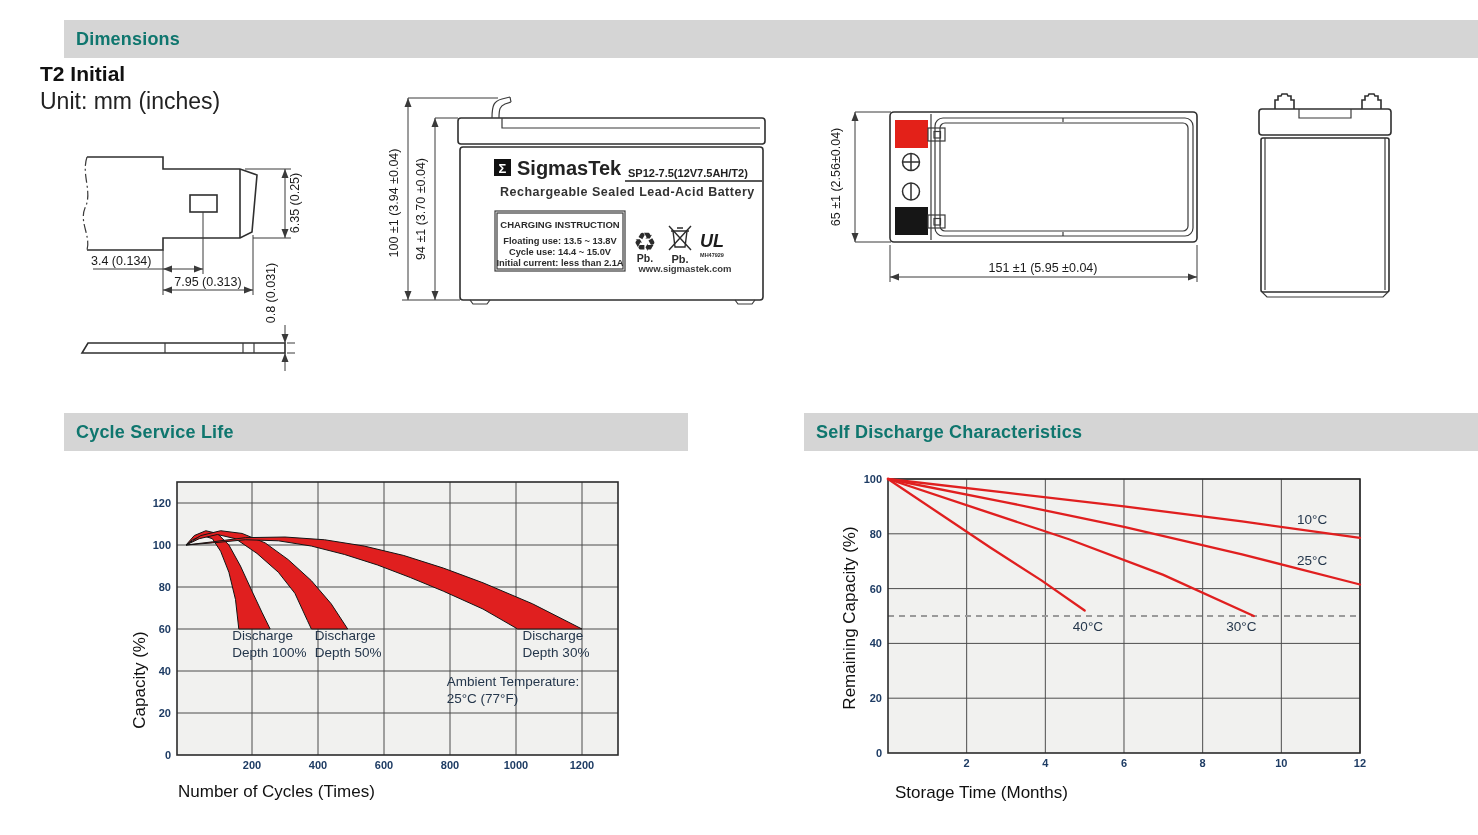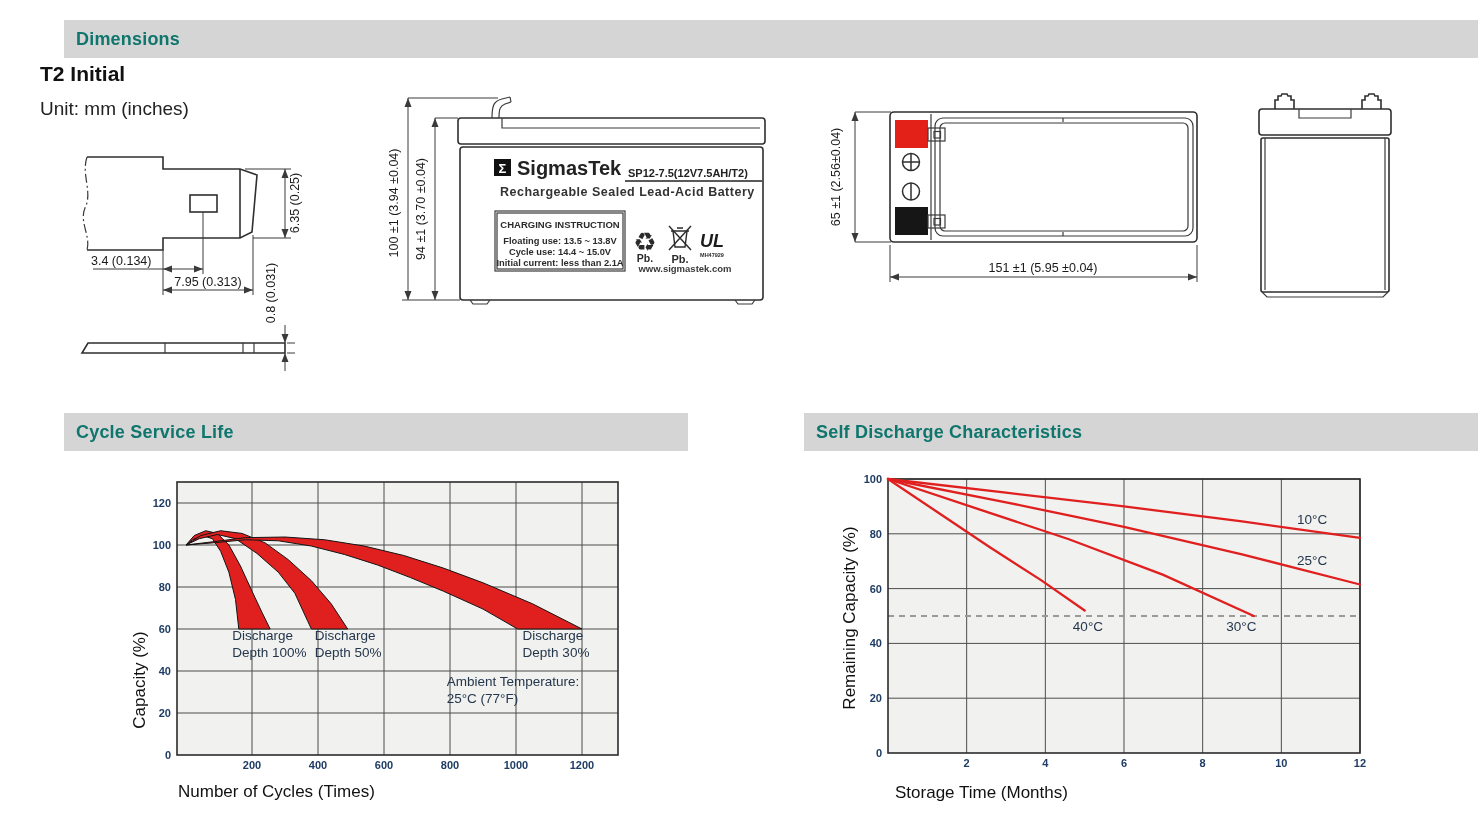--- a/index.html
+++ b/index.html
@@ -2,21 +2,21 @@
 <html><head>
 <meta charset="utf-8">
 <style>
   html,body{margin:0;padding:0;background:#ffffff;}
   #page{position:relative;width:1478px;height:835px;background:#ffffff;overflow:hidden;
         font-family:"Liberation Sans",sans-serif;color:#1a1a1a;}
   .section-bar{position:absolute;height:38px;background:#d5d5d5;
         font-size:18px;font-weight:bold;line-height:38px;padding-left:12px;
         box-sizing:border-box;color:#0f766e;letter-spacing:0.2px;margin-left:34px;}
   .t2-title{position:absolute;left:40px;top:62px;font-size:21px;font-weight:bold;color:#111;}
-  .t2-unit{position:absolute;left:40px;top:98px;font-size:19px;color:#222;}
+  .t2-unit{position:absolute;left:40px;top:88px;font-size:23px;color:#222;}
   svg{position:absolute;overflow:visible;}
   svg text{font-family:"Liberation Sans",sans-serif;}
   .dim{font-size:12.5px;fill:#1a1a1a;}
   .draw{stroke:#3a3a3a;fill:none;stroke-width:1.2;}
   .draw-thick{stroke:#2f2f2f;fill:none;stroke-width:1.6;}
   .dimline{stroke:#3a3a3a;stroke-width:1;fill:none;}
   .ah{fill:#3a3a3a;stroke:none;}
 </style>
 </head>
 <body>

